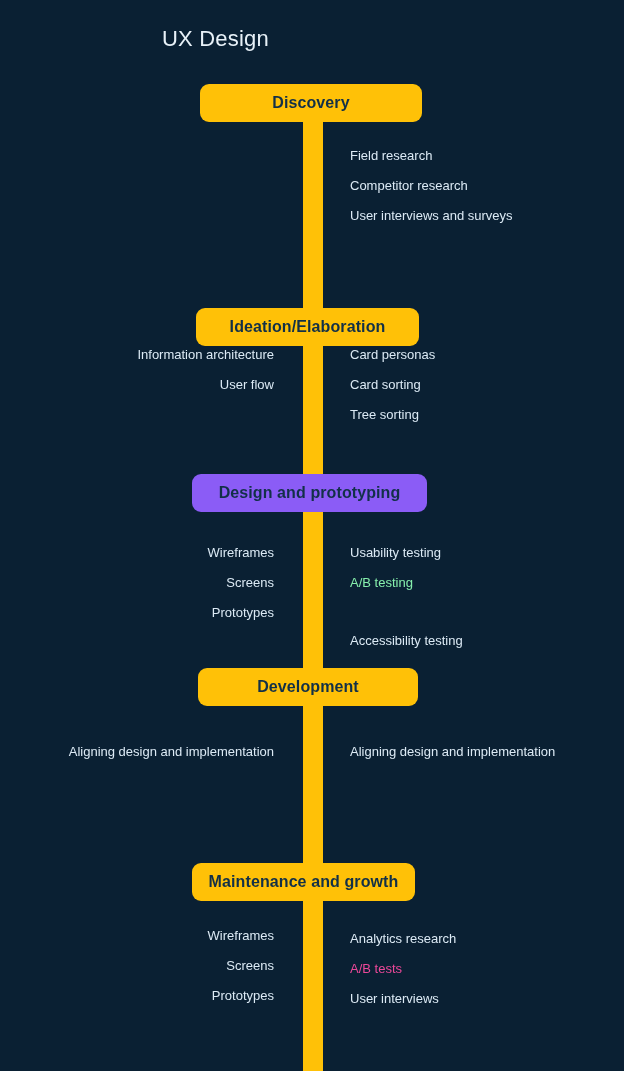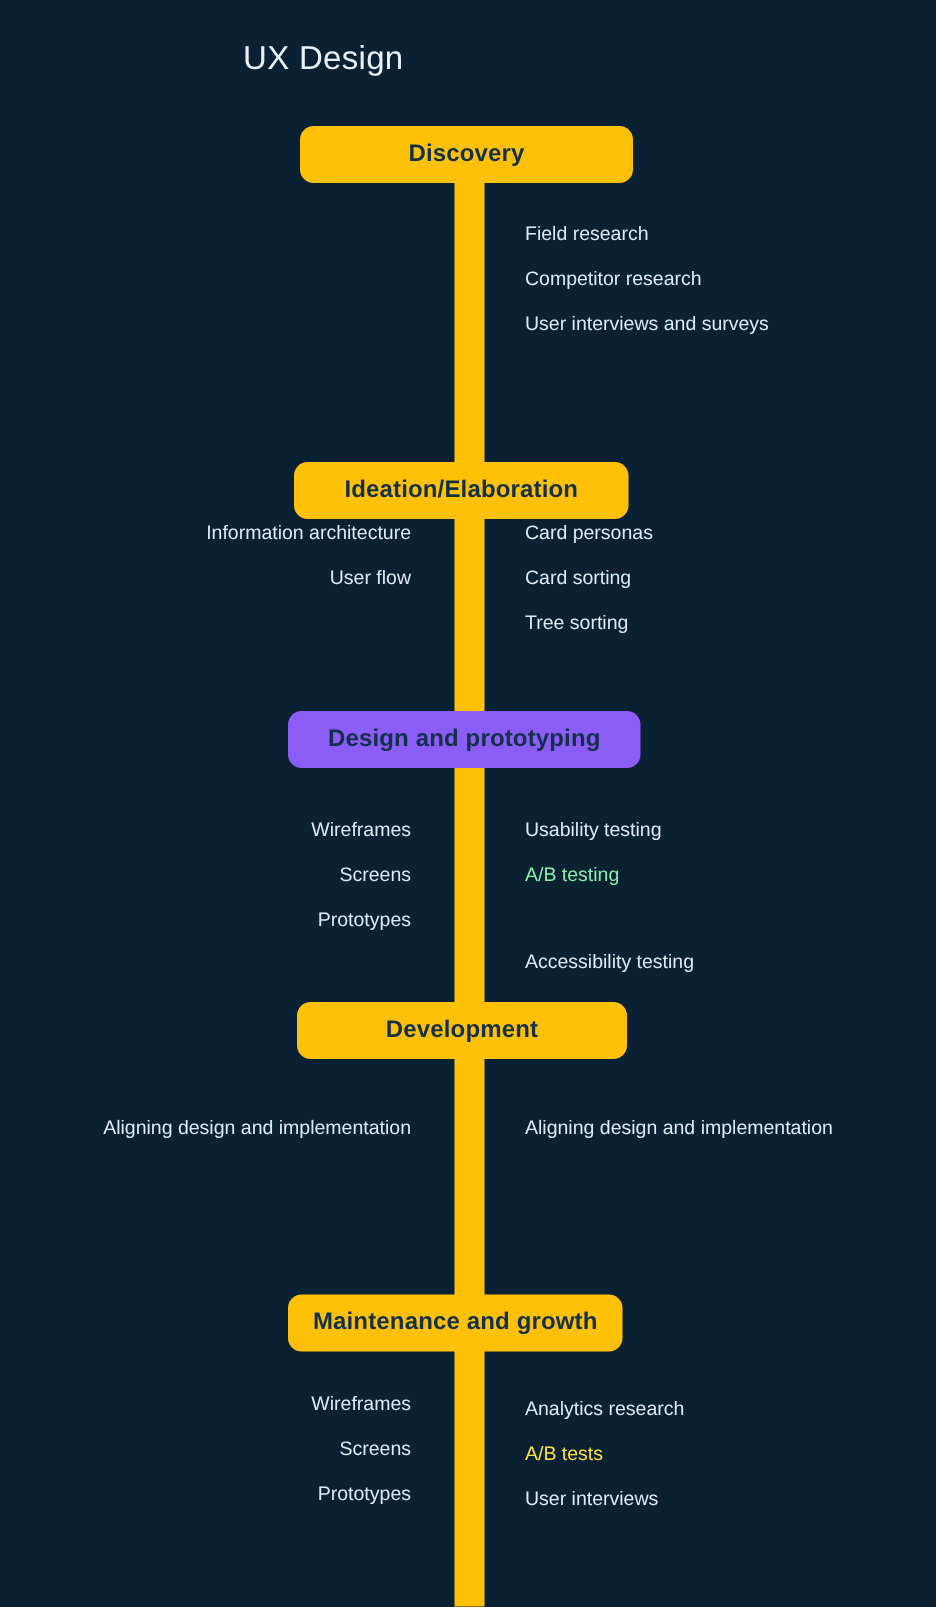--- a/index.html
+++ b/index.html
@@ -201,21 +201,21 @@
       <div class="row" style="top: 956px;">
         <div class="item left" style="color: rgb(220, 234, 245);">Screens</div>
       </div>
       <div class="row" style="top: 986px;">
         <div class="item left" style="color: rgb(220, 234, 245);">Prototypes</div>
       </div>
       <div class="row" style="top: 929px;">
         <div class="item right" style="color: rgb(220, 234, 245);">Analytics research</div>
       </div>
       <div class="row" style="top: 959px;">
-        <div class="item right" style="color: #fde047;">A/B tests</div>
+        <div class="item right" style="color: #ec4899;">A/B tests</div>
       </div>
       <div class="row" style="top: 989px;">
         <div class="item right" style="color: rgb(220, 234, 245);">User interviews</div>
       </div>
     </div>
 
 
 </div>
 
 </body></html>

